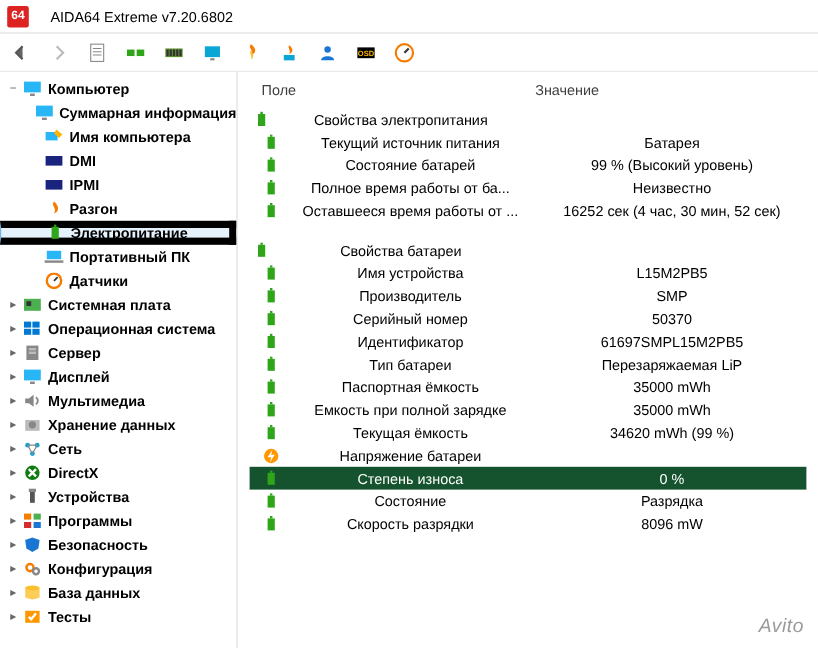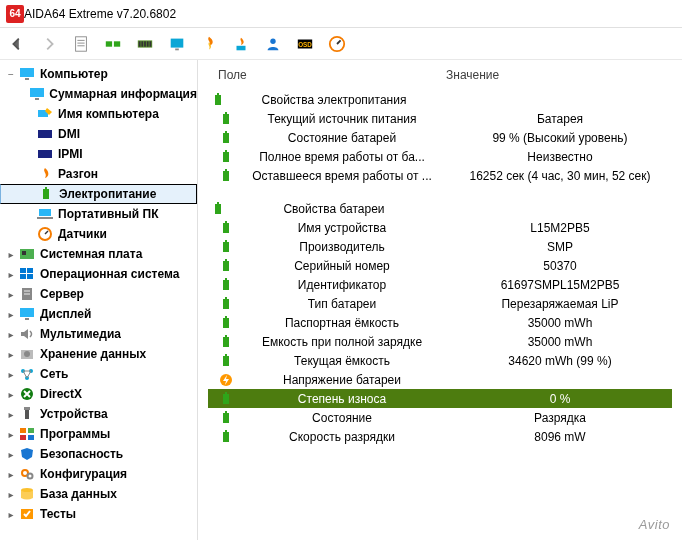--- a/index.html
+++ b/index.html
@@ -21,21 +21,21 @@
     padding: 0 6px;
     border-bottom: 1px solid #e0e0e0;
   }
   .app-icon {
     width: 18px; height: 18px;
     background: #d22;
     color: #fff;
     font-size: 10px;
     font-weight: bold;
     display: flex; align-items: center; justify-content: center;
-    margin-right: 0;
+    margin-right: 18px;
     border-radius: 2px;
   }
   .title-text { font-size: 12px; }
   .toolbar {
     display: flex;
     align-items: center;
     height: 32px;
     padding: 0 6px;
     gap: 10px;
     border-bottom: 1px solid #e8e8e8;
@@ -71,21 +71,21 @@
     text-align: center;
   }
   .tree-row .ticon {
     width: 18px; height: 16px;
     display: flex; align-items: center; justify-content: center;
     margin-right: 2px;
   }
   .tree-row .tlabel { padding-left: 2px; font-weight: bold; }
   .tree-row.sel {
     background: #e5f1fb;
-    border: 1px solid #000000;
+    border: 6px solid #000000;
     border-left: 1px solid #7ab2e0;
   }
   .tree-row.l1 { padding-left: 4px; }
   .tree-row.l2 { padding-left: 22px; }
   .content {
     flex: 1;
     overflow-y: auto;
     padding: 6px 10px;
   }
   .col-headers {
@@ -105,30 +105,30 @@
     text-align: center;
   }
   .prop-row.group { padding-left: 0; font-weight: normal; }
   .prop-row .picon {
     width: 20px; height: 16px;
     display: flex; align-items: center; justify-content: center;
   }
   .prop-row .plabel { width: 212px; overflow: hidden; text-overflow: ellipsis; white-space: nowrap; }
   .prop-row .pvalue { flex: 1; white-space: nowrap; }
   .prop-row.sel {
-    background: #4d7c0f;
+    background: #14532d;
     color: #fff;
   }
   .spacer-row { height: 14px; }
   .watermark {
     position: absolute;
     right: 12px;
     bottom: 8px;
     color: #9a9a9a;
-    font-size: 13px;
+    font-size: 16px;
     font-style: italic;
     letter-spacing: 0.5px;
     pointer-events: none;
   }
   
   .c-green { fill: #2fa51a; }
   .c-blue  { fill: #1976d2; }
   .c-orange{ fill: #f57c00; }
   .c-gray  { fill: #666; }
   .c-yellow{ fill: #fbc02d; }

